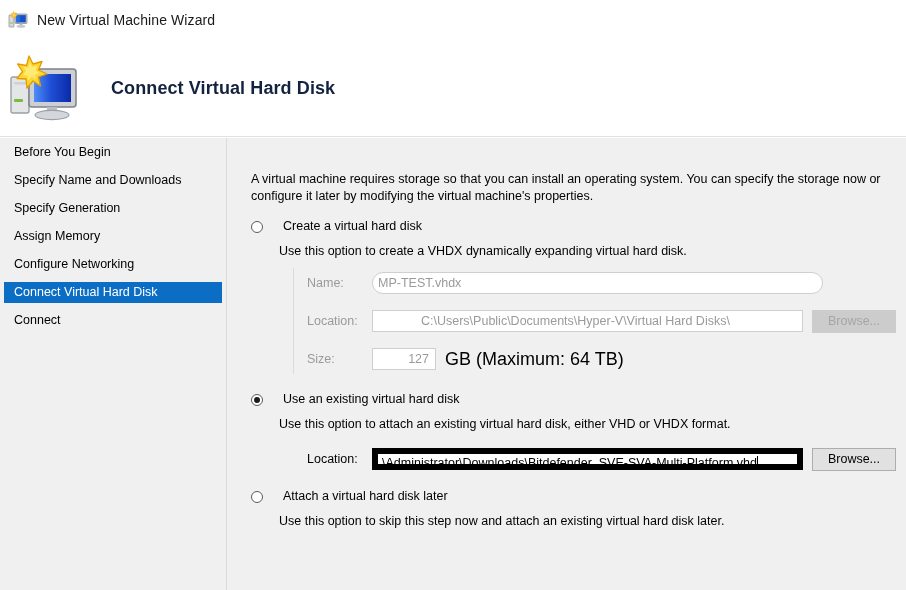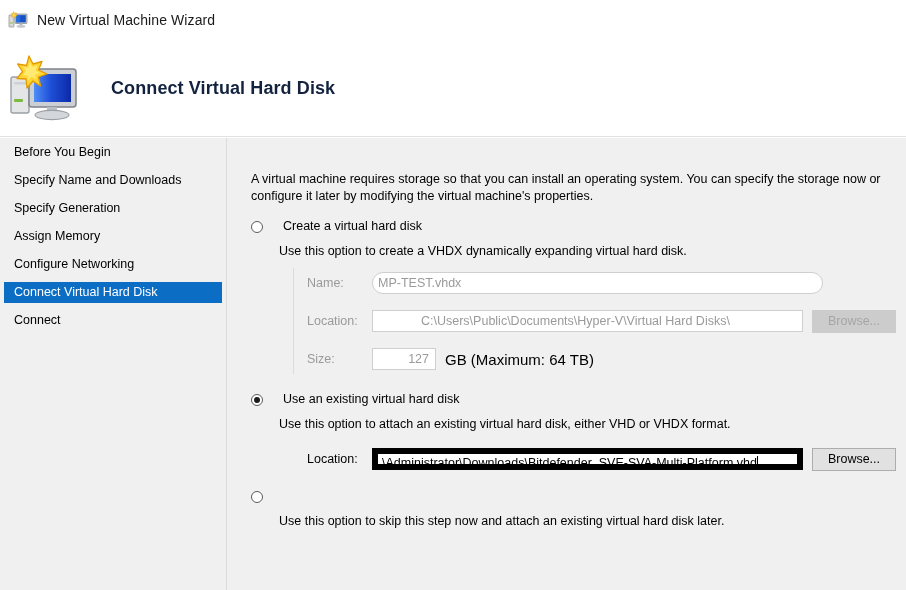--- a/index.html
+++ b/index.html
@@ -241,21 +241,21 @@
     background: #e1e1e1;
     color: #000000;
   }
   .btn.disabled {
     background: #cccccc;
     border: 1px solid #cccccc;
     color: #a6a6a6;
   }
 
   .size-suffix {
-    font-size: 15px;
+    font-size: 18px;
     color: #000;
     margin-left: 9px;
     white-space: nowrap;
   }
 </style>
 </head>
 <body>
 
 <div id="app">
 
@@ -359,19 +359,20 @@
         <div class="field-row">
           <span class="field-label enabled">Location:</span>
           <span class="textbox enabled" style="width:441px;"><span>\Administrator\Downloads\Bitdefender_SVE-SVA-Multi-Platform.vhd</span><span class="caret"></span></span>
           <span class="btn" style="margin-left:9px;">Browse...</span>
         </div>
       </div>
 
       <div class="option" style="margin-top:15px;">
         <div class="radio-row">
           <span class="radio"></span>
+          <span class="radio-label">Attach a virtual hard disk later</span>
         </div>
         <div class="option-desc">Use this option to skip this step now and attach an existing virtual hard disk later.</div>
       </div>
 
     </div>
   </div>
 </div>
 
 </body></html>

